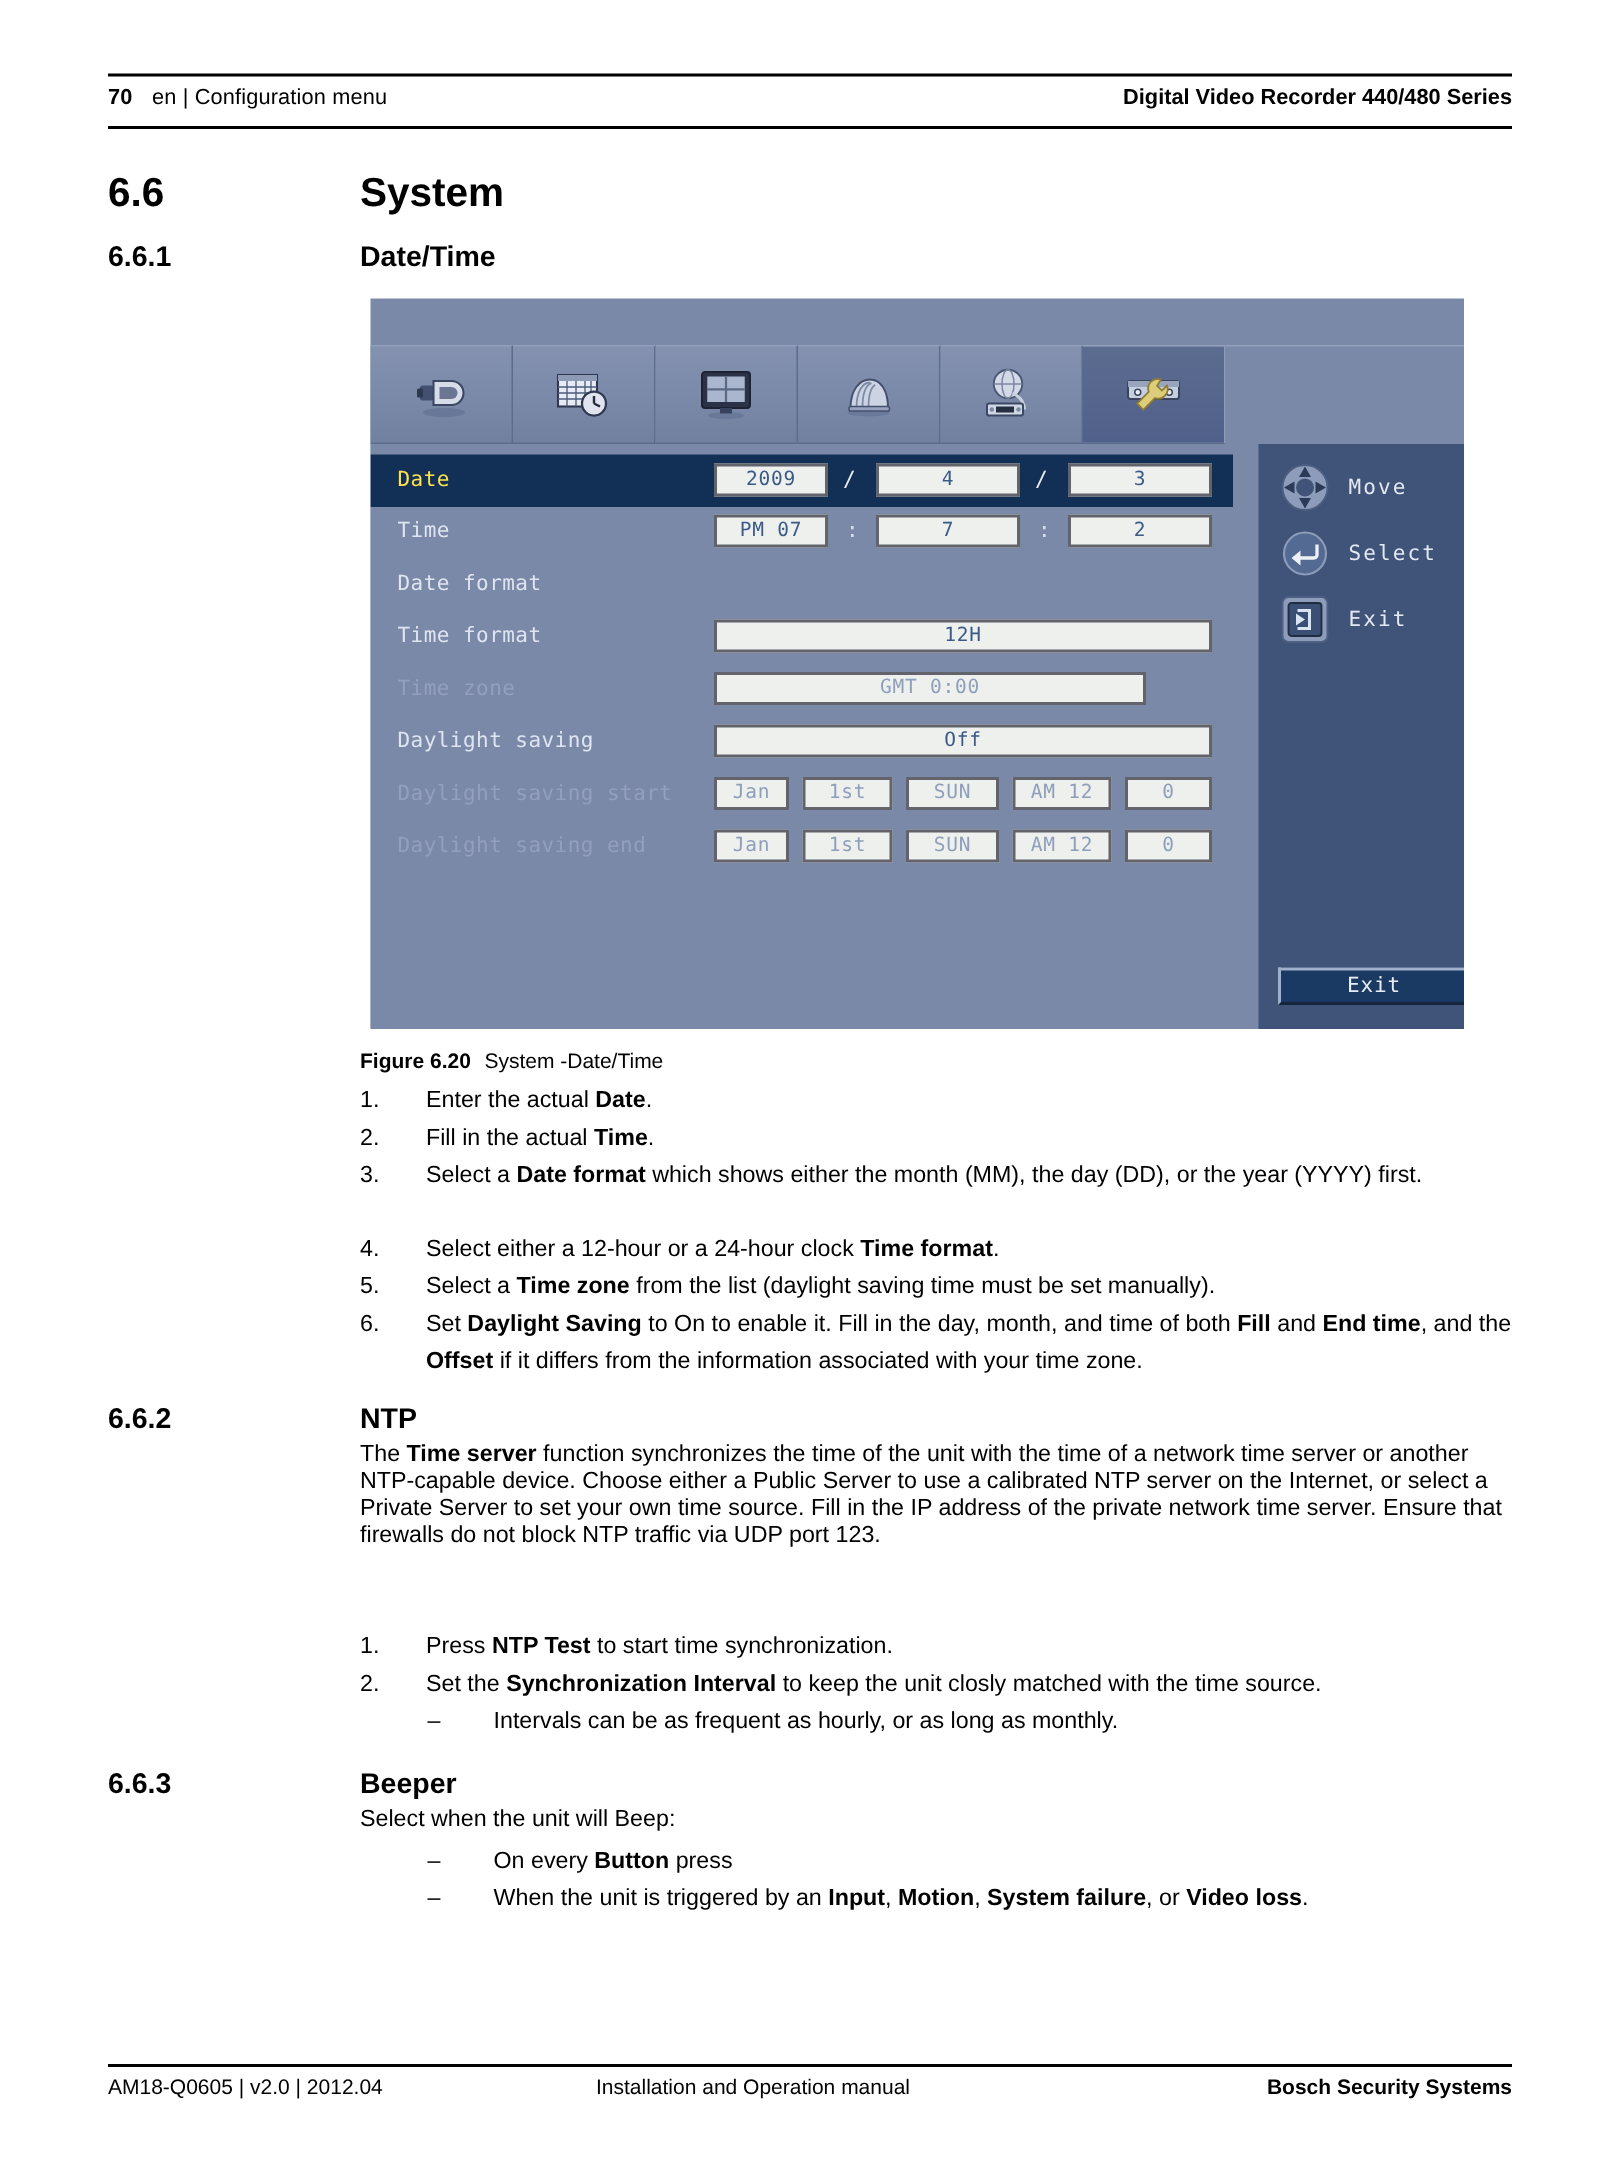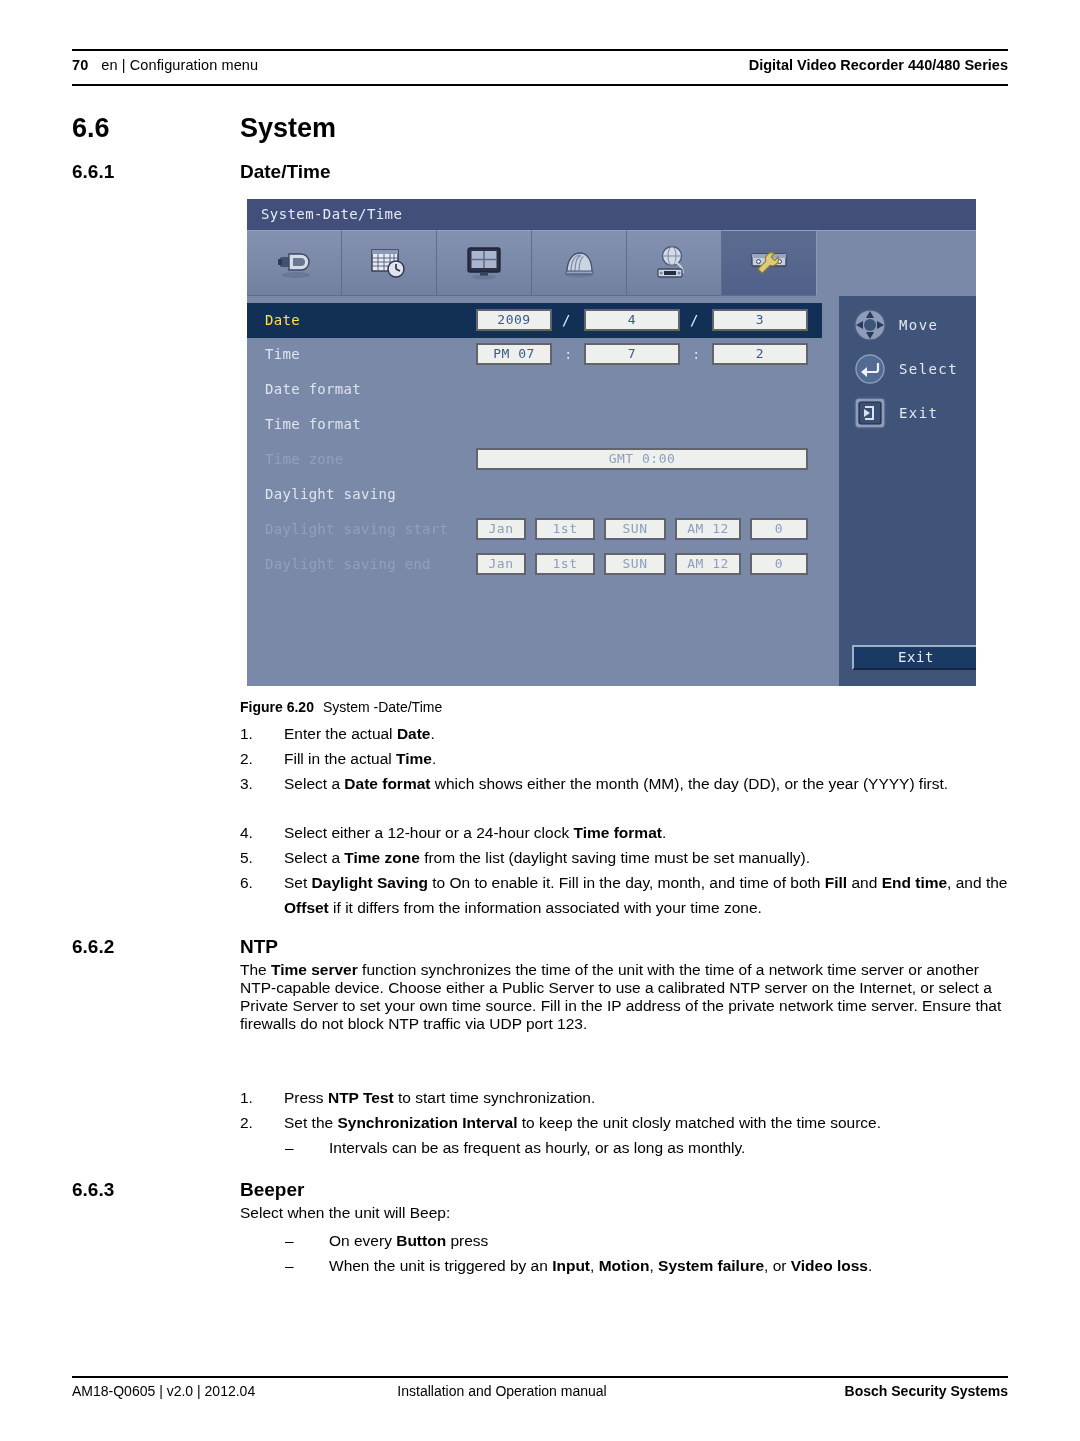--- a/index.html
+++ b/index.html
@@ -308,23 +308,20 @@
   <div class="hdr-rule-bottom"></div>
 
   <div class="h1-num" style="top:113px">6.6</div>
   <div class="h1-txt" style="top:113px">System</div>
 
   <div class="h2-num" style="top:161px">6.6.1</div>
   <div class="h2-txt" style="top:161px">Date/Time</div>
 
   <div class="dvr">
 
-    <div class="dvr-titlebar">
-      <div class="dvr-title">System-Date/Time</div>
-    </div>
 
     <div class="dvr-toolbar">
       <div class="tb-btn">
         <svg width="40" height="32" viewBox="0 0 40 32">
           <ellipse cx="22" cy="28" rx="14" ry="3" fill="#5c6c8d" opacity="0.55"></ellipse>
           <rect x="6" y="10" width="9" height="10" rx="1.5" fill="#445070"></rect>
           <path d="M15 7 h12 a8 8 0 0 1 0 16 h-12 z" fill="#d6dce8"></path>
           <path d="M15 7 h12 a8 8 0 0 1 0 16 h-12 z" fill="none" stroke="#3d4763" stroke-width="1.4"></path>
           <path d="M19 11 h8 a4 4 0 0 1 0 8 h-8 z" fill="#6a7692"></path>
           <rect x="4" y="12" width="4" height="6" rx="1" fill="#2e3850"></rect>
@@ -411,29 +408,31 @@
         <span class="sep" style="left:445px">:</span>
         <span class="fld" style="left:465px; top:6px; width:96px;">2</span>
       </div>
 
       <div class="row" style="top:76px">
         <span class="row-label">Date format</span>
       </div>
 
       <div class="row" style="top:111px">
         <span class="row-label">Time format</span>
+        <span class="fld" style="left:229px; top:6px; width:332px;">12H</span>
       </div>
 
       <div class="row dim" style="top:146px">
         <span class="row-label">Time zone</span>
-        <span class="fld dim" style="left:229px; top:6px; width:332px;">GMT   0:00</span>
+        <span class="fld dim" style="left:229px; top:6px; width:288px;">GMT   0:00</span>
       </div>
 
       <div class="row" style="top:181px">
         <span class="row-label">Daylight saving</span>
+        <span class="fld" style="left:229px; top:6px; width:332px;">Off</span>
       </div>
 
       <div class="row dim" style="top:216px">
         <span class="row-label">Daylight saving start</span>
         <span class="fld dim" style="left:229px; top:6px; width:50px;">Jan</span>
         <span class="fld dim" style="left:288px; top:6px; width:60px;">1st</span>
         <span class="fld dim" style="left:357px; top:6px; width:62px;">SUN</span>
         <span class="fld dim" style="left:428px; top:6px; width:66px;">AM 12</span>
         <span class="fld dim" style="left:503px; top:6px; width:58px;">0</span>
       </div>

